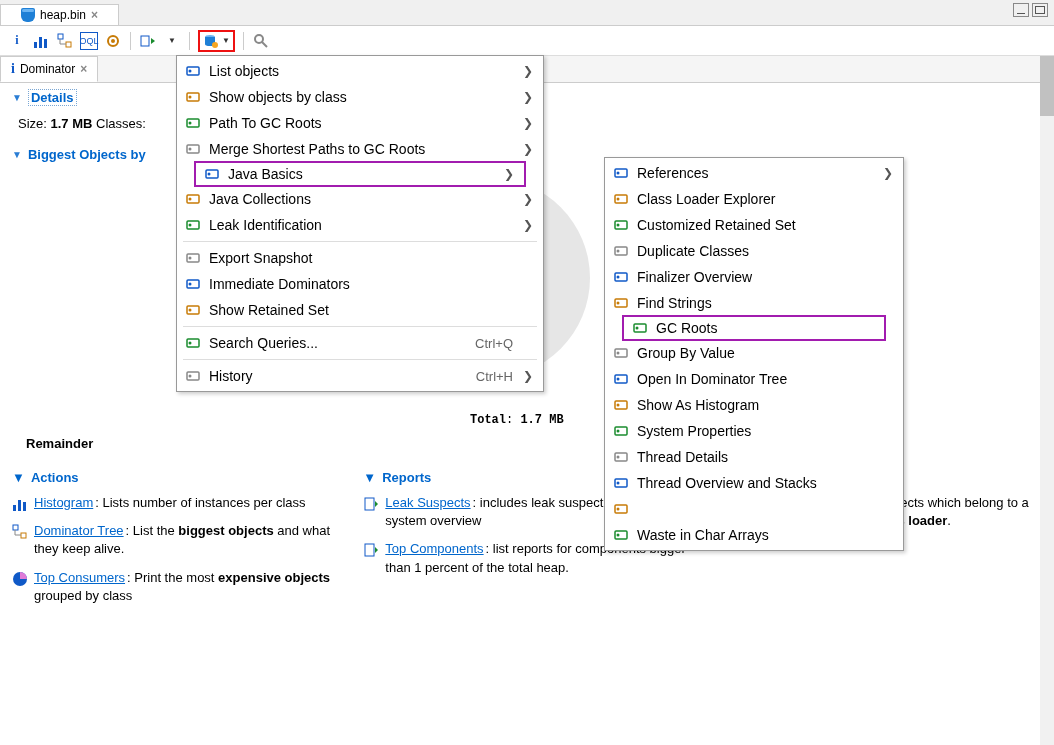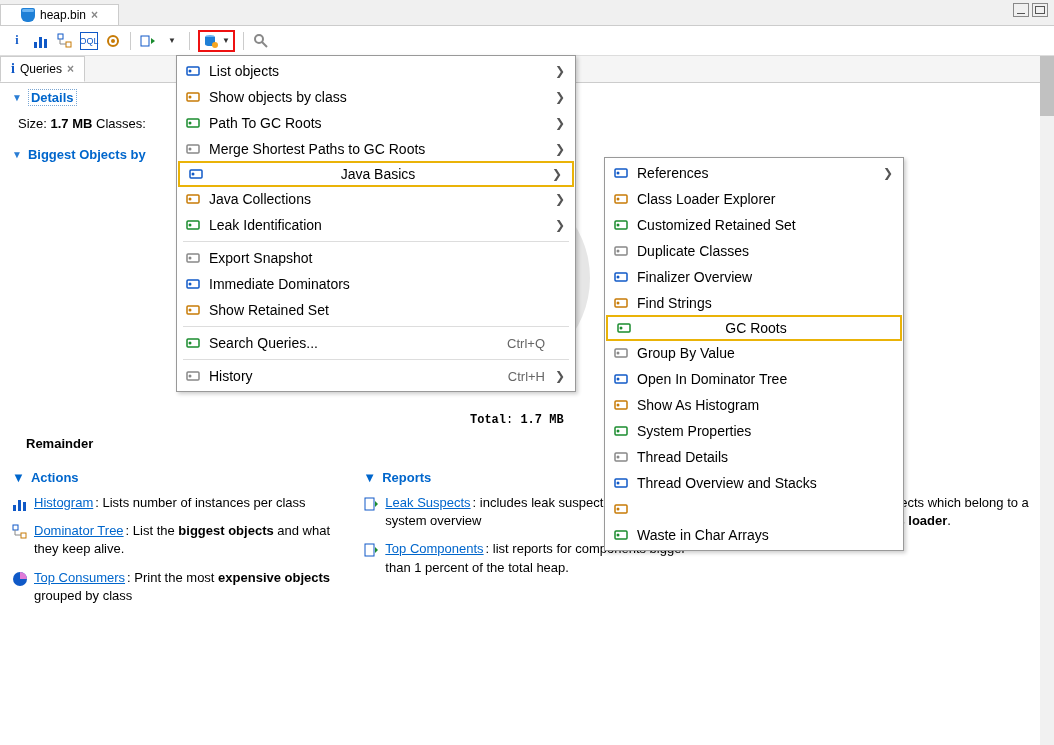--- a/index.html
+++ b/index.html
@@ -39,21 +39,21 @@
 
 .columns { display: flex; border-top: 1px solid transparent; }
 .col { flex: 1; padding: 6px 12px 0; }
 .col-header { display: flex; align-items: center; gap: 6px; color: #0066cc; font-weight: bold; padding: 4px 0; }
 .action-item { display: flex; align-items: flex-start; gap: 6px; padding: 5px 0; line-height: 1.4; }
 .action-item .ai-icon { width: 16px; height: 16px; flex-shrink: 0; margin-top: 2px; }
 .ai-text .link { margin-right: 2px; }
 
 .menu { position: absolute; background: #fff; border: 1px solid #999; box-shadow: 2px 2px 4px rgba(0,0,0,.2); padding: 2px 0; z-index: 100; }
 .menu-item { display: flex; align-items: center; padding: 4px 28px 4px 8px; gap: 8px; height: 26px; cursor: pointer; position: relative; }
-.menu-item.highlighted { border: 2px solid #eab308; margin: -1px 1px; text-align: center; }
+.menu-item.highlighted { border: 2px solid #a21caf; margin: -1px 17px; }
 .menu-item .mi-icon { width: 16px; height: 16px; flex-shrink: 0; display: flex; align-items: center; justify-content: center; font-size: 12px; }
 .menu-item .mi-label { flex: 1; white-space: nowrap; font-size: 14px; }
 .menu-item .mi-arrow { position: absolute; right: 10px; font-size: 12px; color: #555; }
 .menu-item .mi-shortcut { color: #666; font-size: 13px; position: absolute; right: 30px; }
 .menu-divider { height: 1px; background: #ddd; margin: 3px 6px; }
 
 .legend-link { position: absolute; right: 380px; top: 135px; color:#0066cc; text-decoration: underline; }
 .remainder-label { position:absolute; left: 18px; top: 505px; font-weight: 600; }
 
 .scrollbar { position: absolute; right: 0; top: 56px; bottom: 0; width: 14px; background: #f1f1f1; }
@@ -123,21 +123,21 @@
         <path d="M9 9 L14 14" stroke="#888" stroke-width="2"></path>
       </svg>
     </span>
 </div>
 
 <div class="content">
 
   <div class="overview-tab-row">
     <div class="overview-tab">
       <span class="i-icon">i</span>
-      <span>Queries</span>
+      <span>Dominator</span>
       <span class="tab-close">×</span>
     </div>
   </div>
 
   <div class="section-header">
     <span class="twisty">▼</span>
     <span class="details-label">Details</span>
   </div>
   <div class="details-body">
     <span>Size:</span>
@@ -224,21 +224,21 @@
           <span class="twisty">▼</span>
           <span>Step By Step</span>
         </div>
       <div class="action-item">
         <span class="ai-text"><span class="link">Component Report</span><span>: Analyze objects which belong to a </span><b>common root package</b><span> or </span><b>class loader</b><span>.</span></span>
       </div>
     </div>
   </div>
 </div>
 
-<div class="menu" id="menu1" style="left:176px; top:55px; width:400px;">
+<div class="menu" id="menu1" style="left:176px; top:55px; width:368px;">
     <div class="menu-item">
       <span class="mi-icon">
         <svg class="mini" viewBox="0 0 16 16">
           <rect x="2" y="4" width="12" height="8" rx="1" fill="none" stroke="#1059c7" stroke-width="1.5"></rect>
           <circle cx="5" cy="8" r="1.5" fill="#1059c7"></circle>
         </svg>
       </span>
       <span class="mi-label">List objects</span>
 
       <span class="mi-arrow">❯</span>

